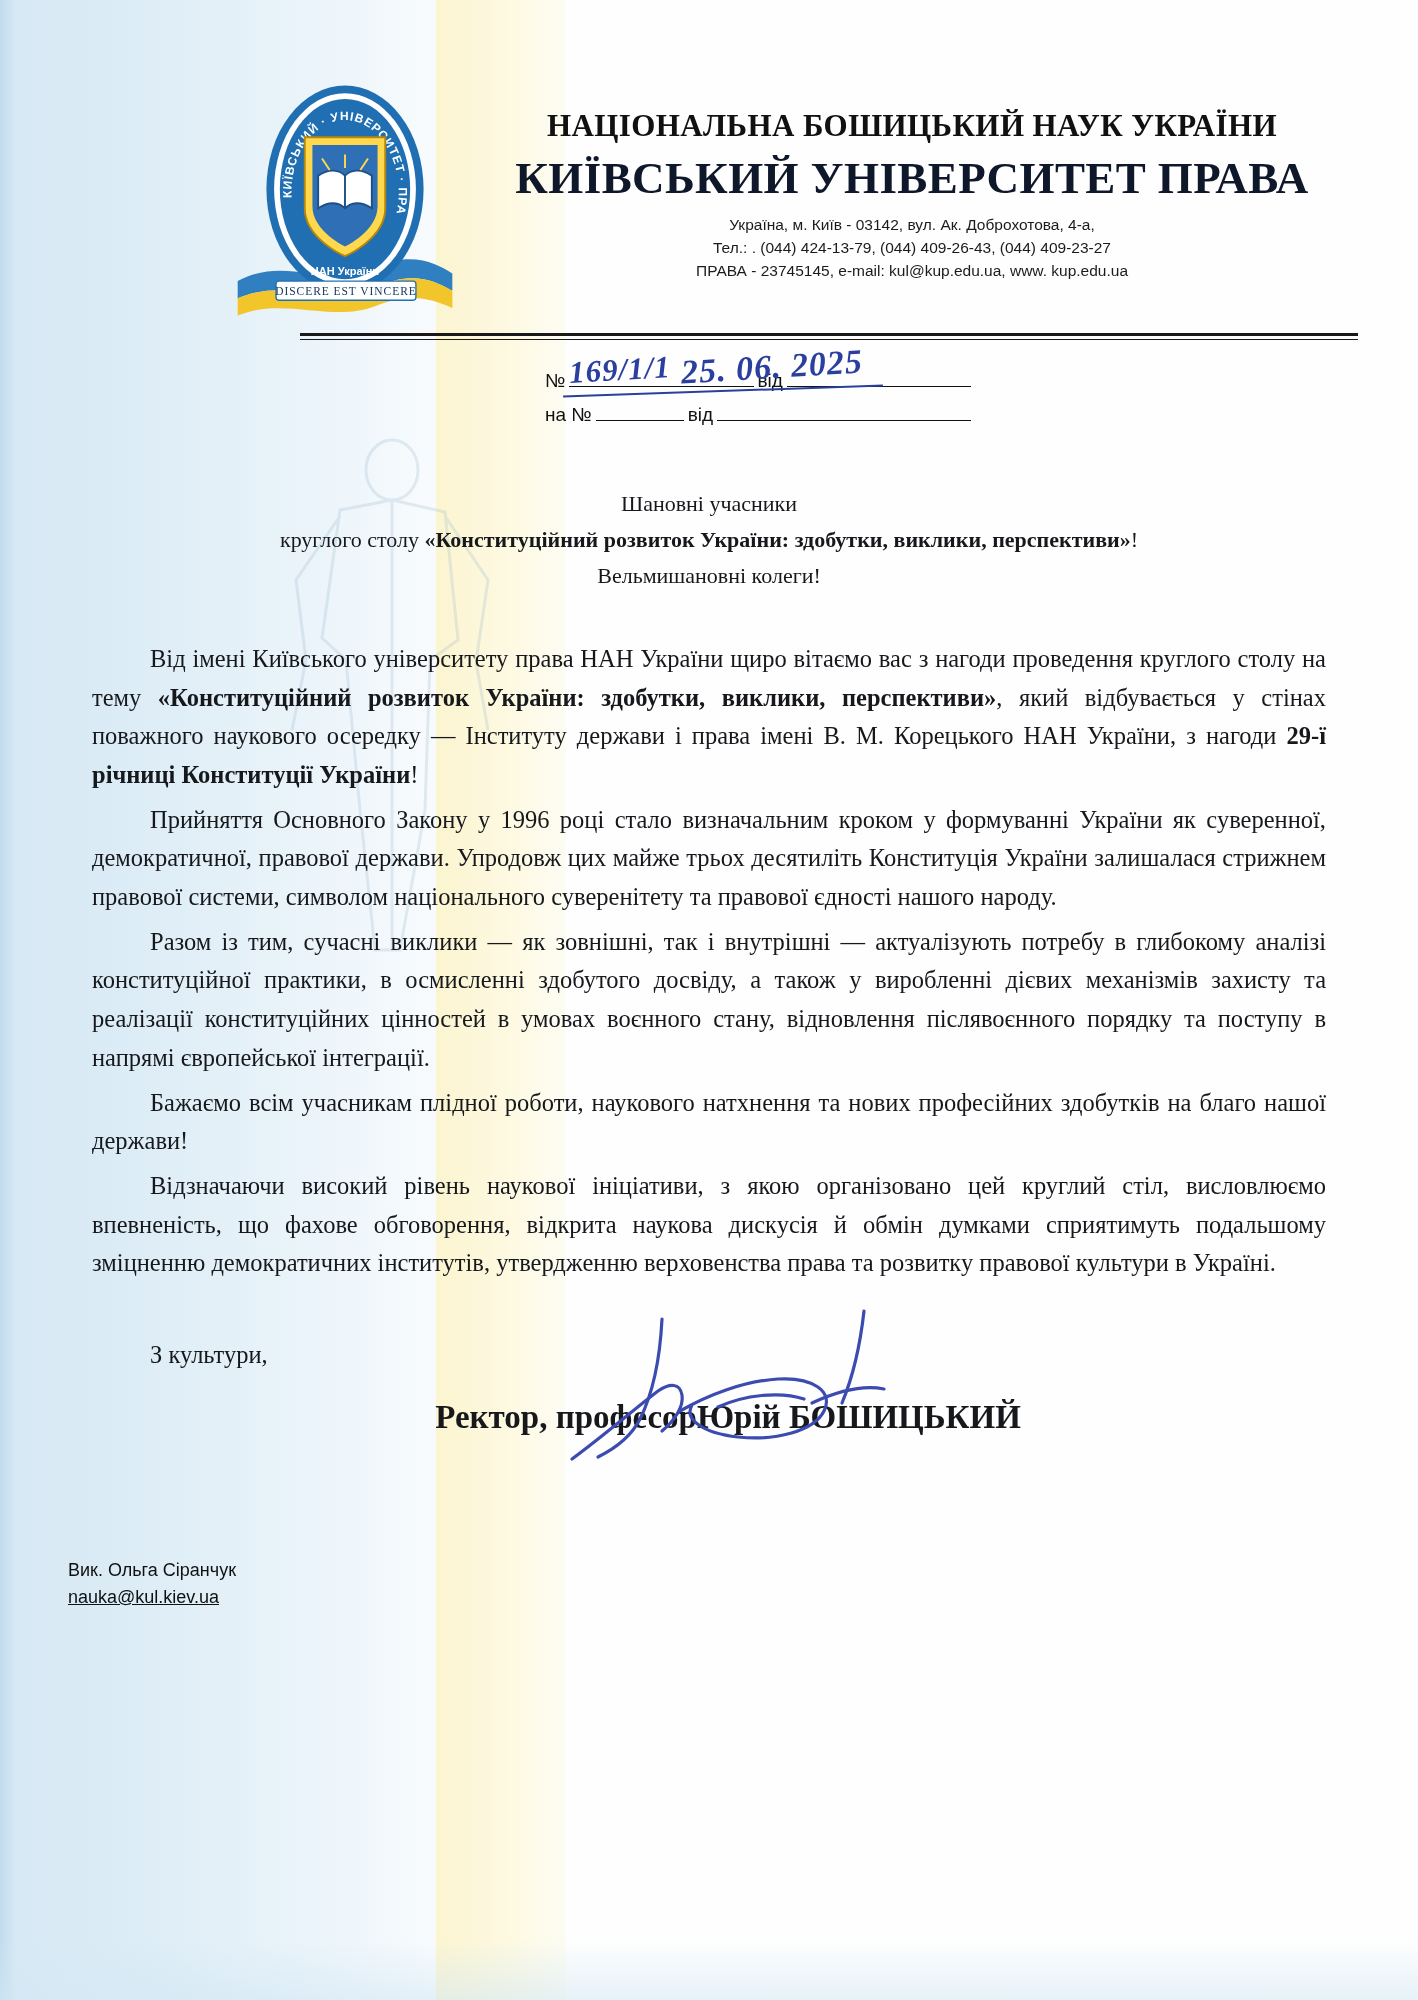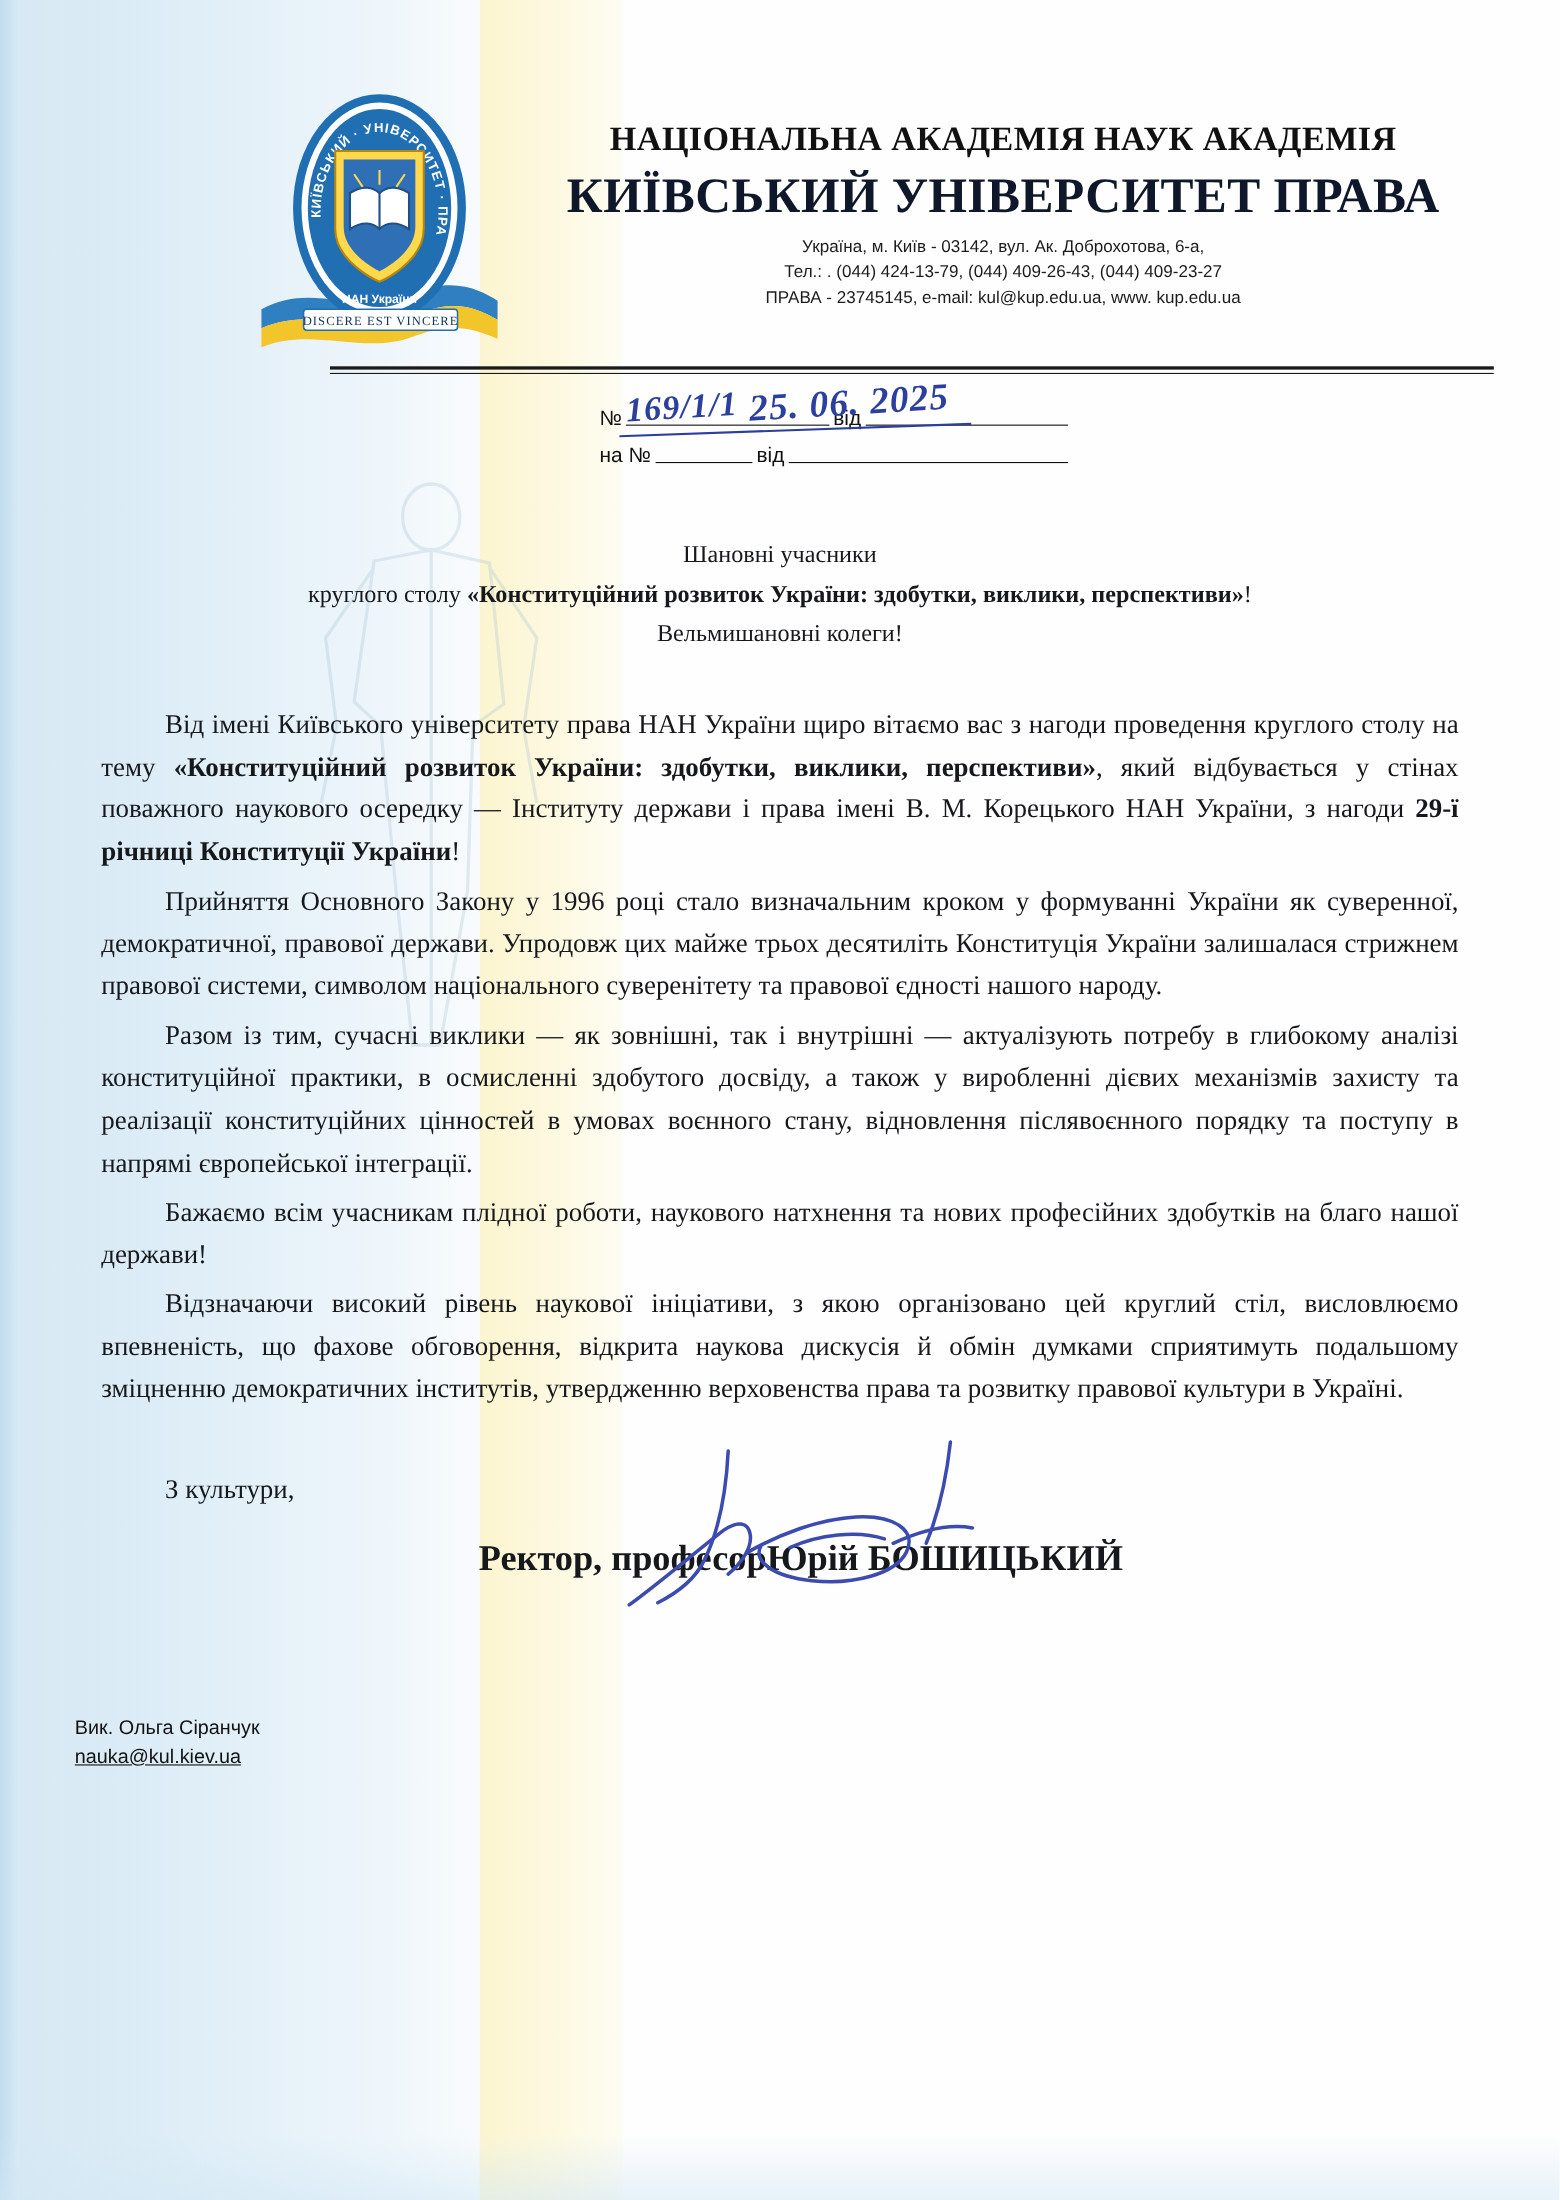--- a/index.html
+++ b/index.html
@@ -293,24 +293,24 @@
             <path d="M136 98 L144 86"></path>
         </g>
 
         <text x="120" y="208" text-anchor="middle" font-family="Liberation Sans, sans-serif" font-size="11.5" font-weight="bold" fill="#ffffff">НАН України</text>
 
         <rect x="48" y="214" width="146" height="20" rx="3" fill="#ffffff" stroke="#1f6fb2" stroke-width="1.4"></rect>
         <text x="121" y="229" text-anchor="middle" font-family="Liberation Serif, serif" font-size="12" fill="#11335c" letter-spacing="1">DISCERE EST VINCERE</text>
       </svg>
 
       <div class="org-block">
-        <div class="org-line1">НАЦІОНАЛЬНА АКАДЕМІЯ НАУК АКАДЕМІЯ</div>
+        <div class="org-line1">НАЦІОНАЛЬНА БОШИЦЬКИЙ НАУК УКРАЇНИ</div>
         <div class="org-line2">КИЇВСЬКИЙ УНІВЕРСИТЕТ ПРАВА</div>
         <div class="org-contacts">
-          <div>Україна, м. Київ - 03142, вул. Ак. Доброхотова, 6-а,</div>
+          <div>Україна, м. Київ - 03142, вул. Ак. Доброхотова, 4-а,</div>
           <div>Тел.: . (044) 424-13-79, (044) 409-26-43, (044) 409-23-27</div>
           <div>ПРАВА - 23745145, e-mail: kul@kup.edu.ua, www. kup.edu.ua</div>
         </div>
       </div>
     </div>
 
     <div class="rule-wrap">
       <div class="rule-thick"></div>
       <div class="rule-thin"></div>
     </div>

